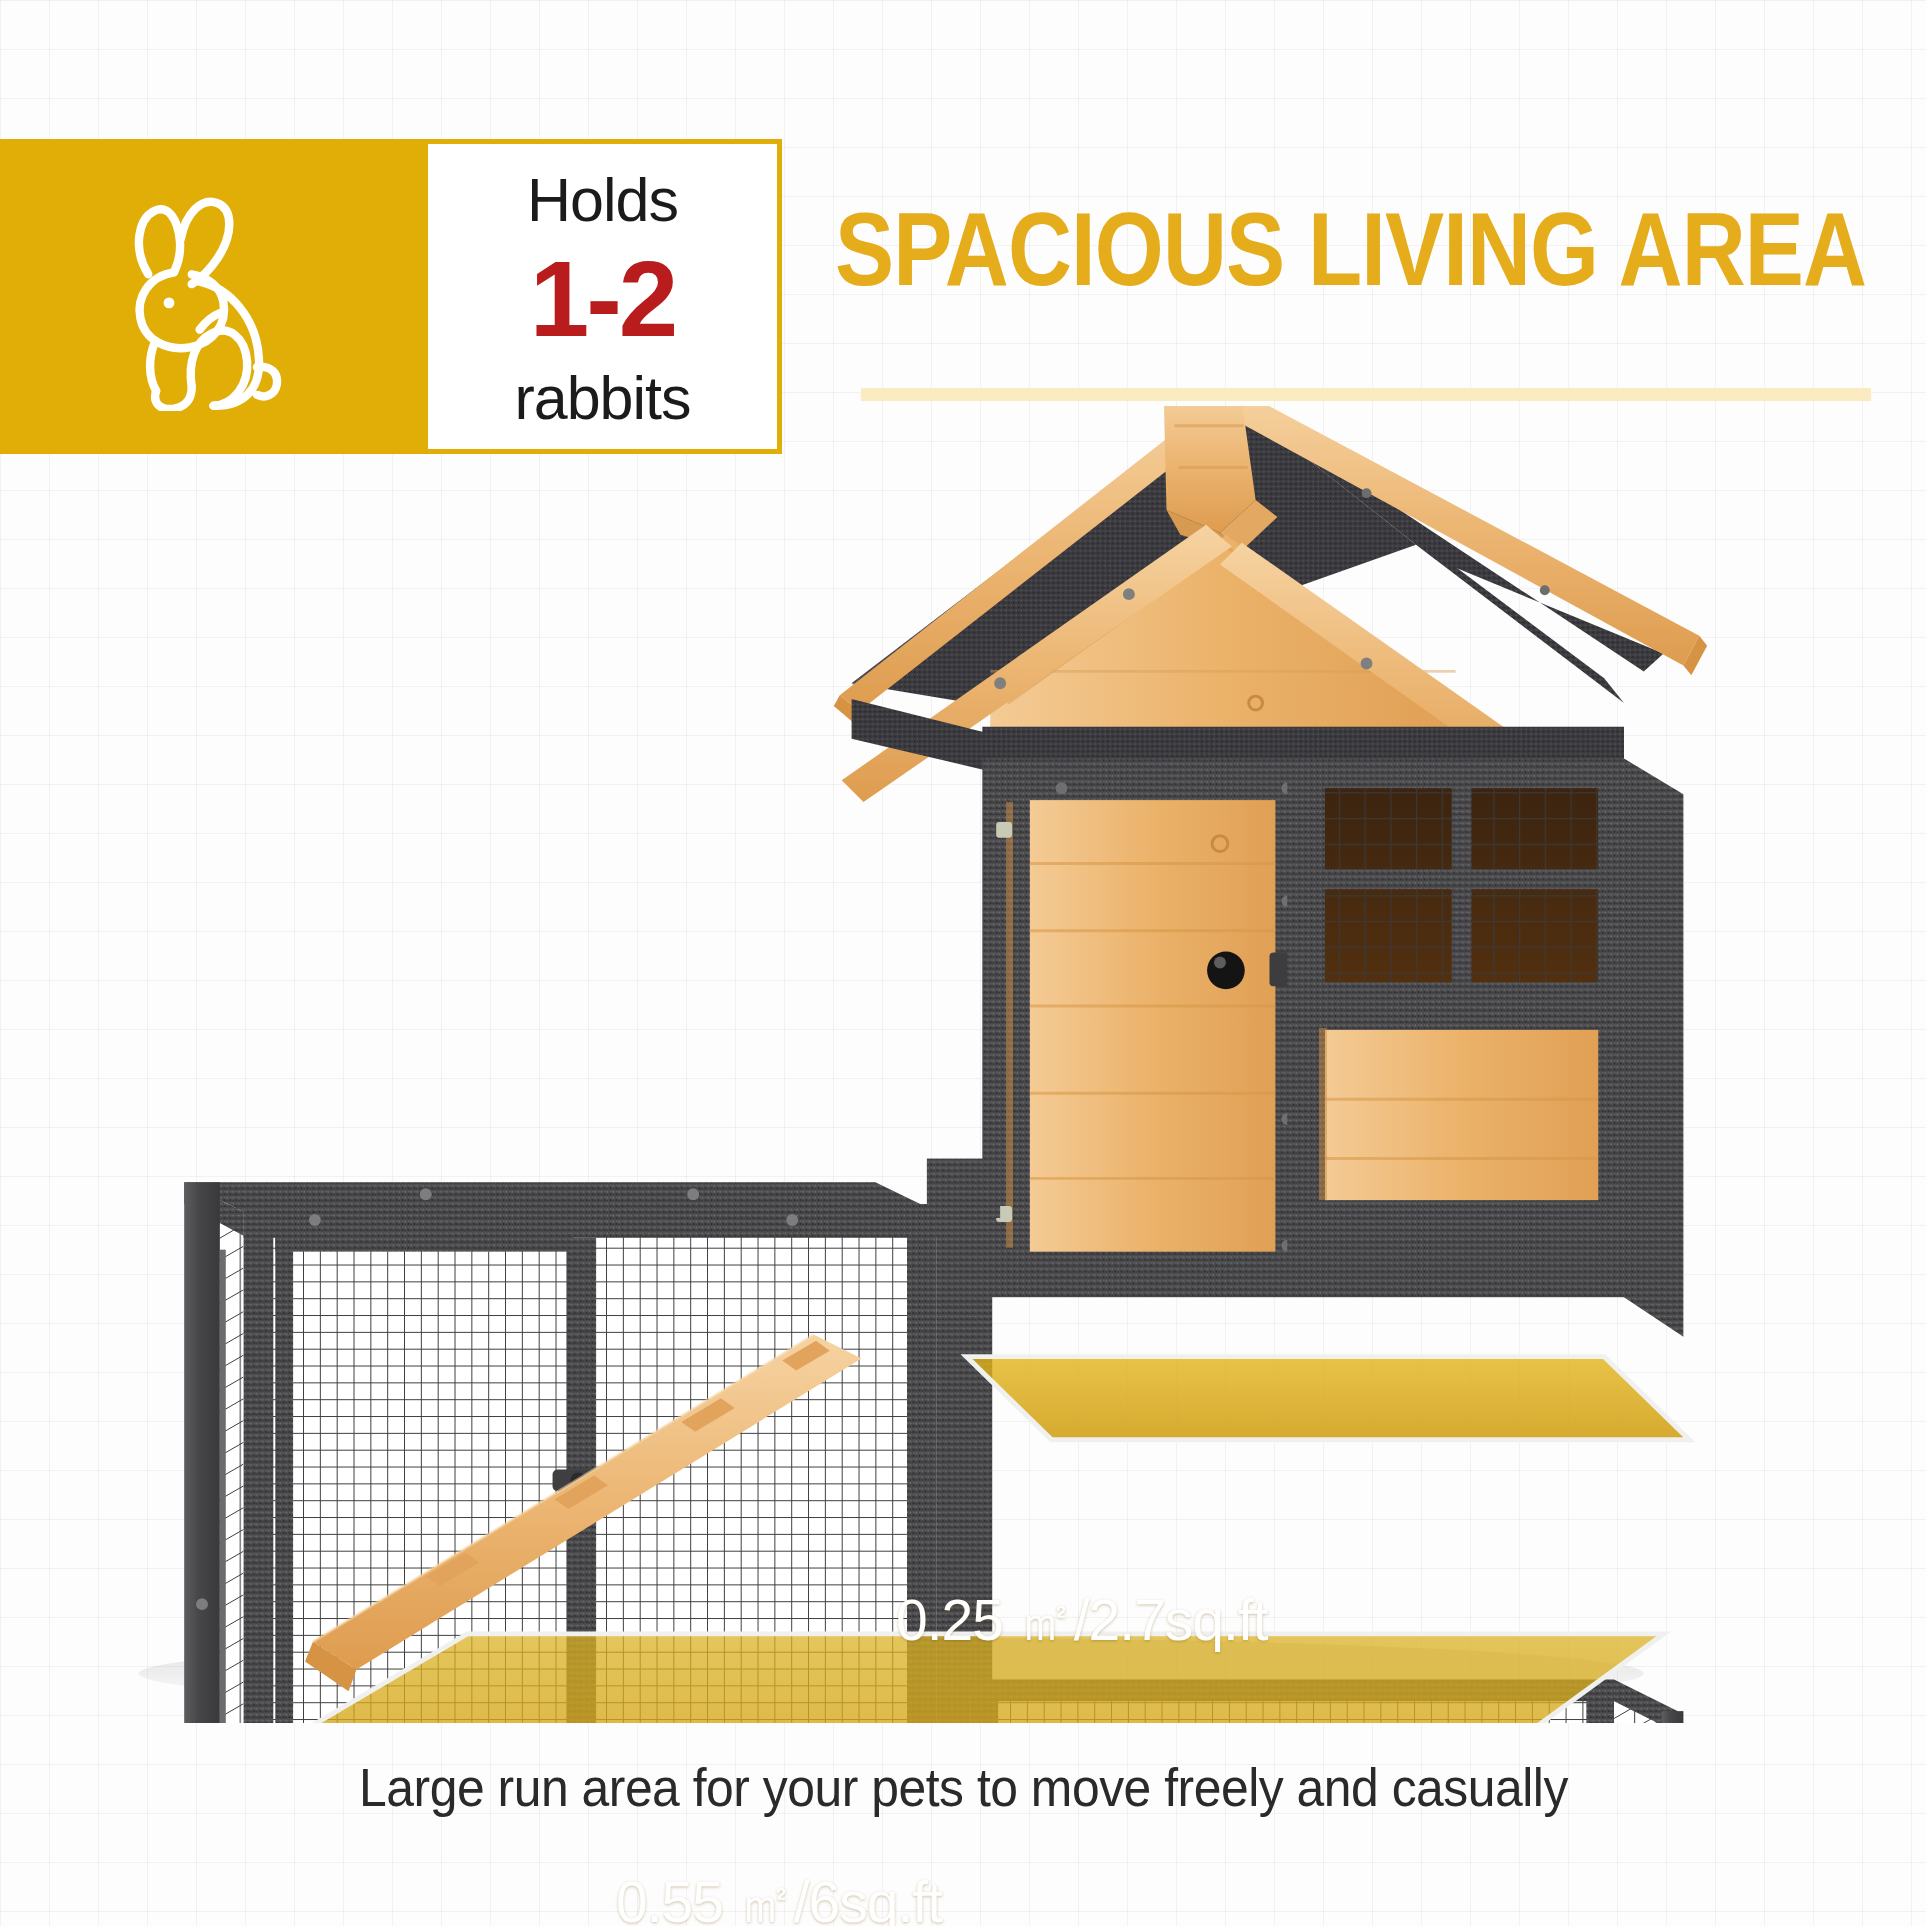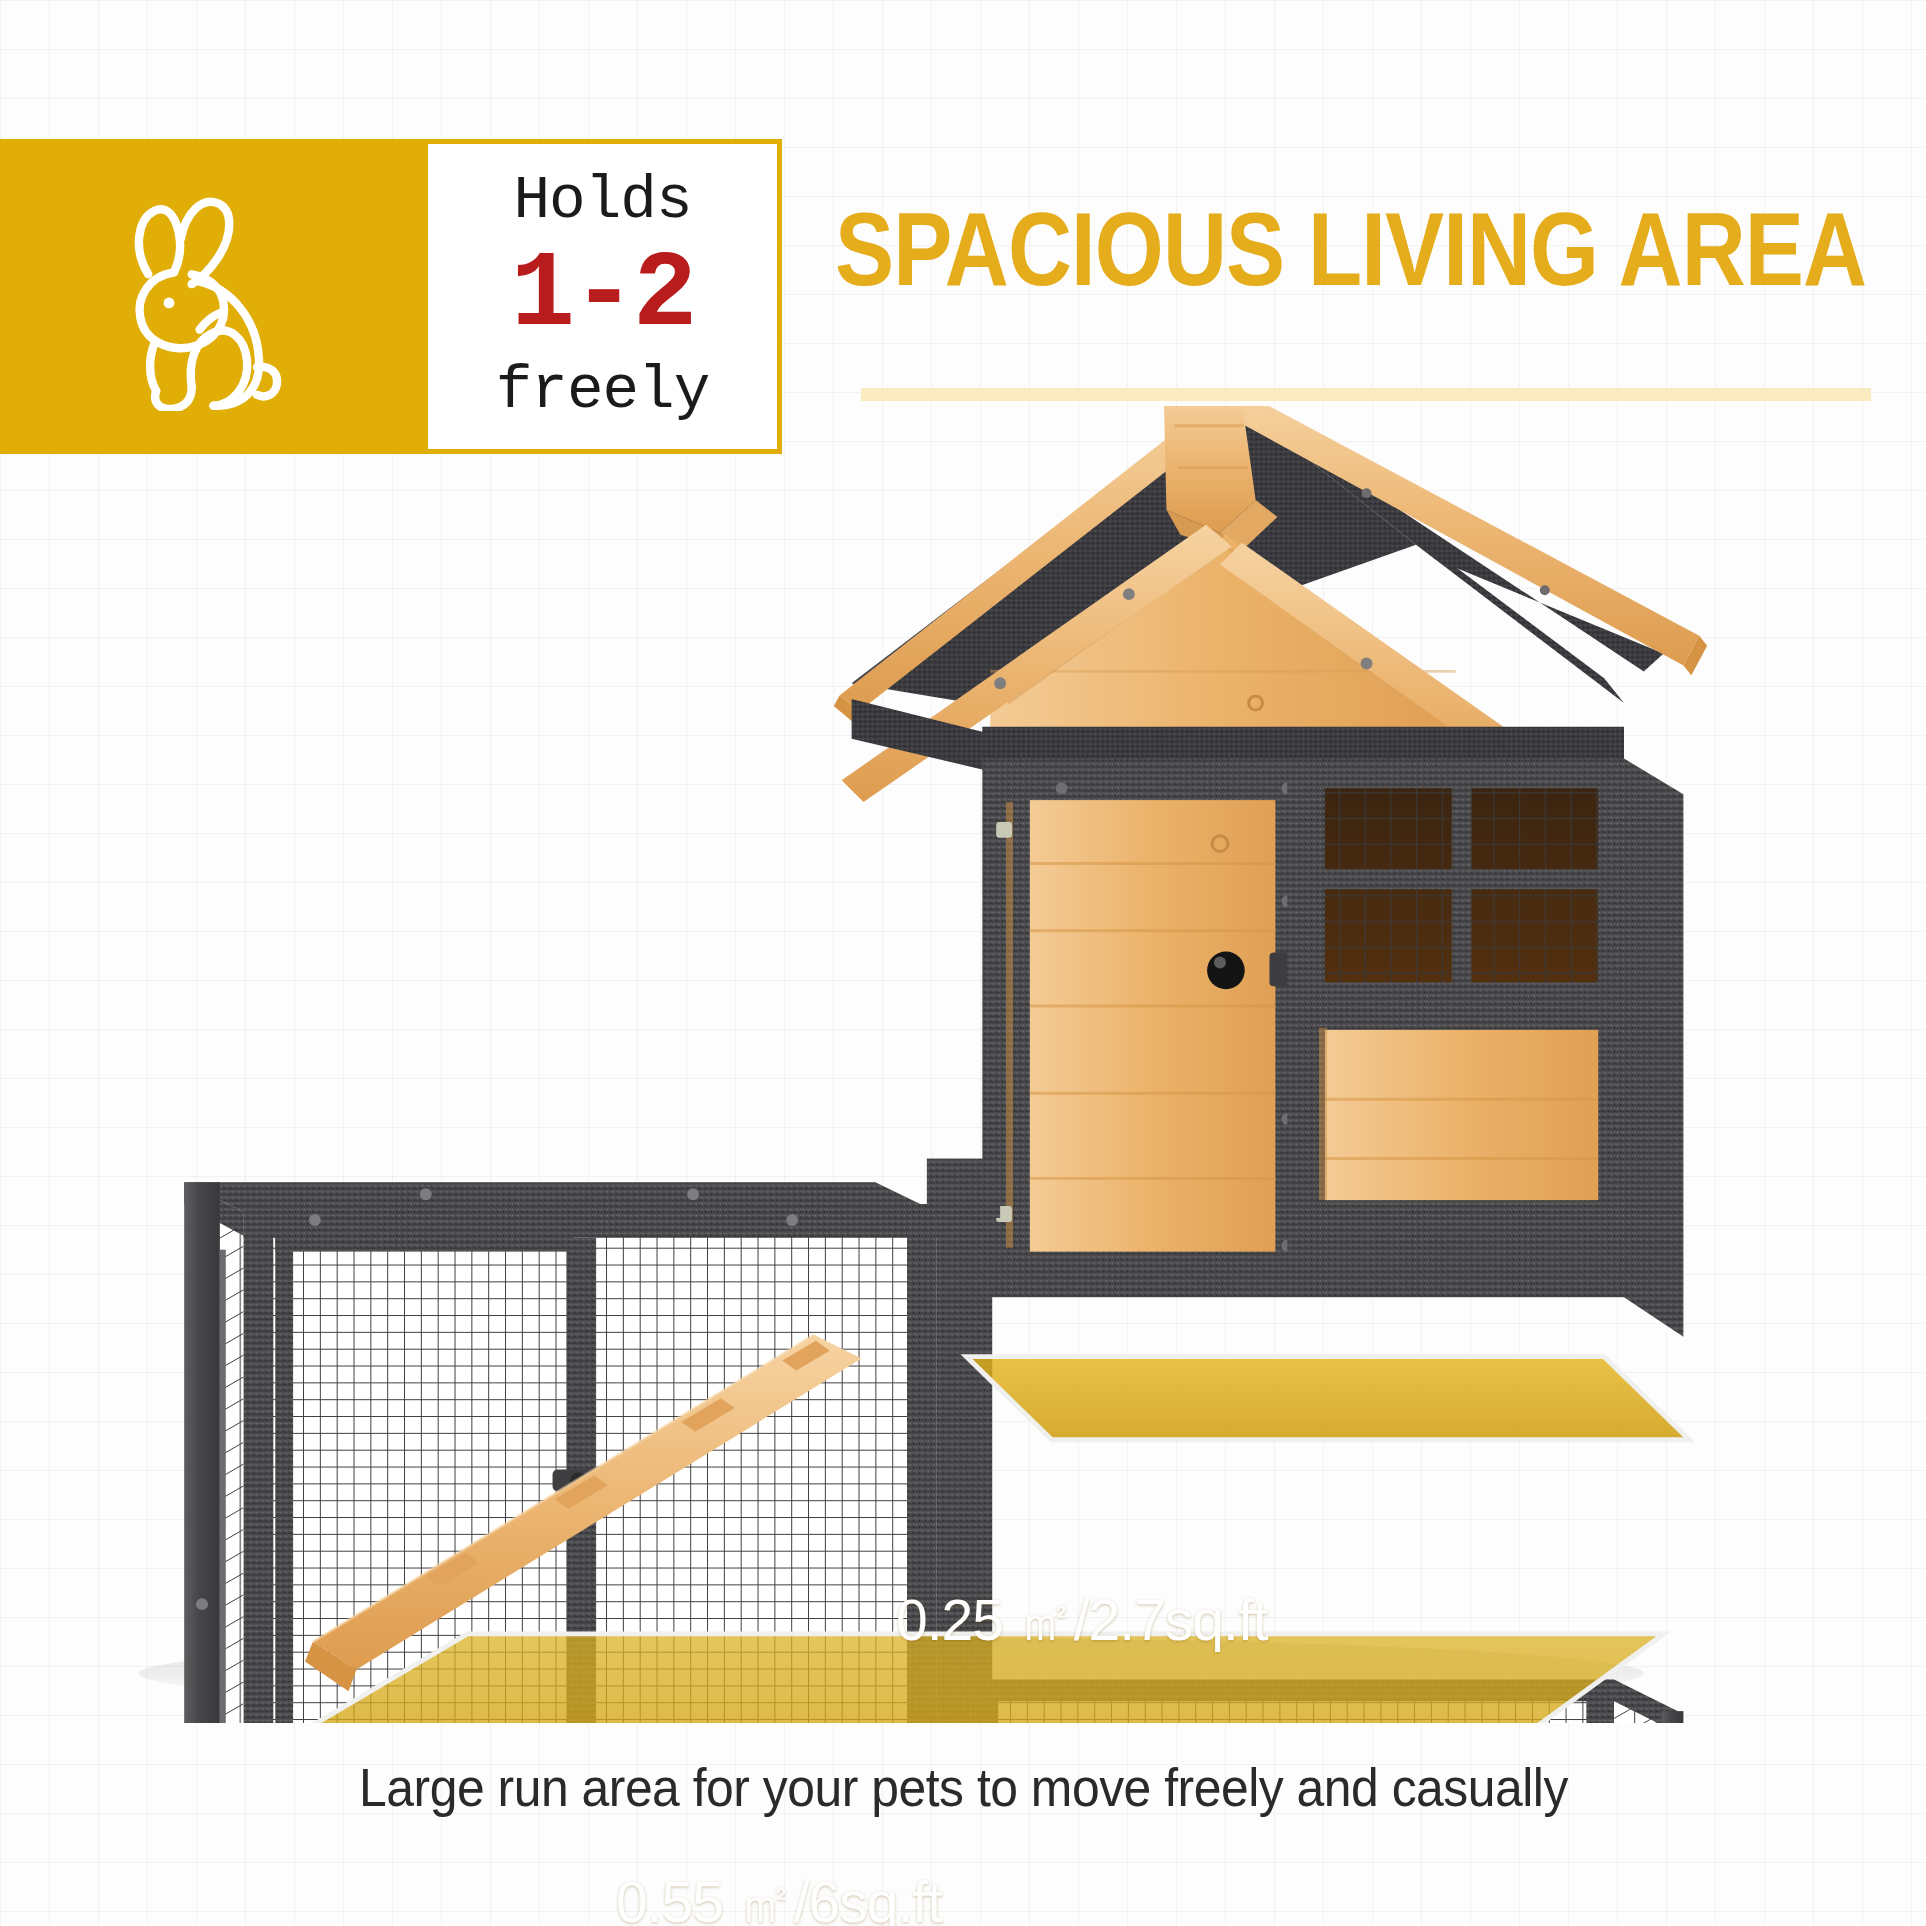--- a/index.html
+++ b/index.html
@@ -19,22 +19,21 @@
   }
 
   
   #badge{position:absolute;left:0;top:139px;width:782px;height:315px;display:flex;}
   #badge-icon-box{width:423px;height:315px;background:#E0AE07;display:flex;align-items:center;justify-content:center;}
   #bunny-icon{width:257px;height:228px;display:block;}
   #badge-text-box{
     width:359px;height:315px;background:#ffffff;
     border:5px solid #E0AE07;box-sizing:border-box;
     display:flex;flex-direction:column;align-items:center;justify-content:space-between;
-    padding:26px 0 28px 0;
-    font-family:Liberation Mono, monospace;
+    padding:26px 0 20px 0;
   }
   .badge-word{font-size:61px;color:#1b1b1b;font-weight:300;line-height:1;letter-spacing:-1px;}
   .badge-count{font-size:107px;color:#b91c1c;font-weight:bold;line-height:1;letter-spacing:-3px;}
 
   
   #headline{
     position:absolute;left:835px;top:198px;width:1079px;
     font-size:103px;font-weight:bold;color:#E5AC1B;
     letter-spacing:-1px;line-height:1;
     transform:scaleX(0.86);transform-origin:left center;
@@ -88,21 +87,21 @@
 
           <path d="M118 148 C124 140 131 134 139 131"></path>
 
           <path d="M176 186 C190 184 198 192 196 204 C194 214 184 218 176 214"></path>
         </g>
       </svg>
     </div>
     <div id="badge-text-box">
       <span class="badge-word">Holds</span>
       <span class="badge-count">1-2</span>
-      <span class="badge-word">freely</span>
+      <span class="badge-word">rabbits</span>
     </div>
   </div>
 
   <div id="headline">SPACIOUS LIVING AREA</div>
   <div id="headline-rule"></div>
 
   <div id="stage">
     <svg viewBox="0 0 1946 1330" preserveAspectRatio="none">
       <defs>
 

